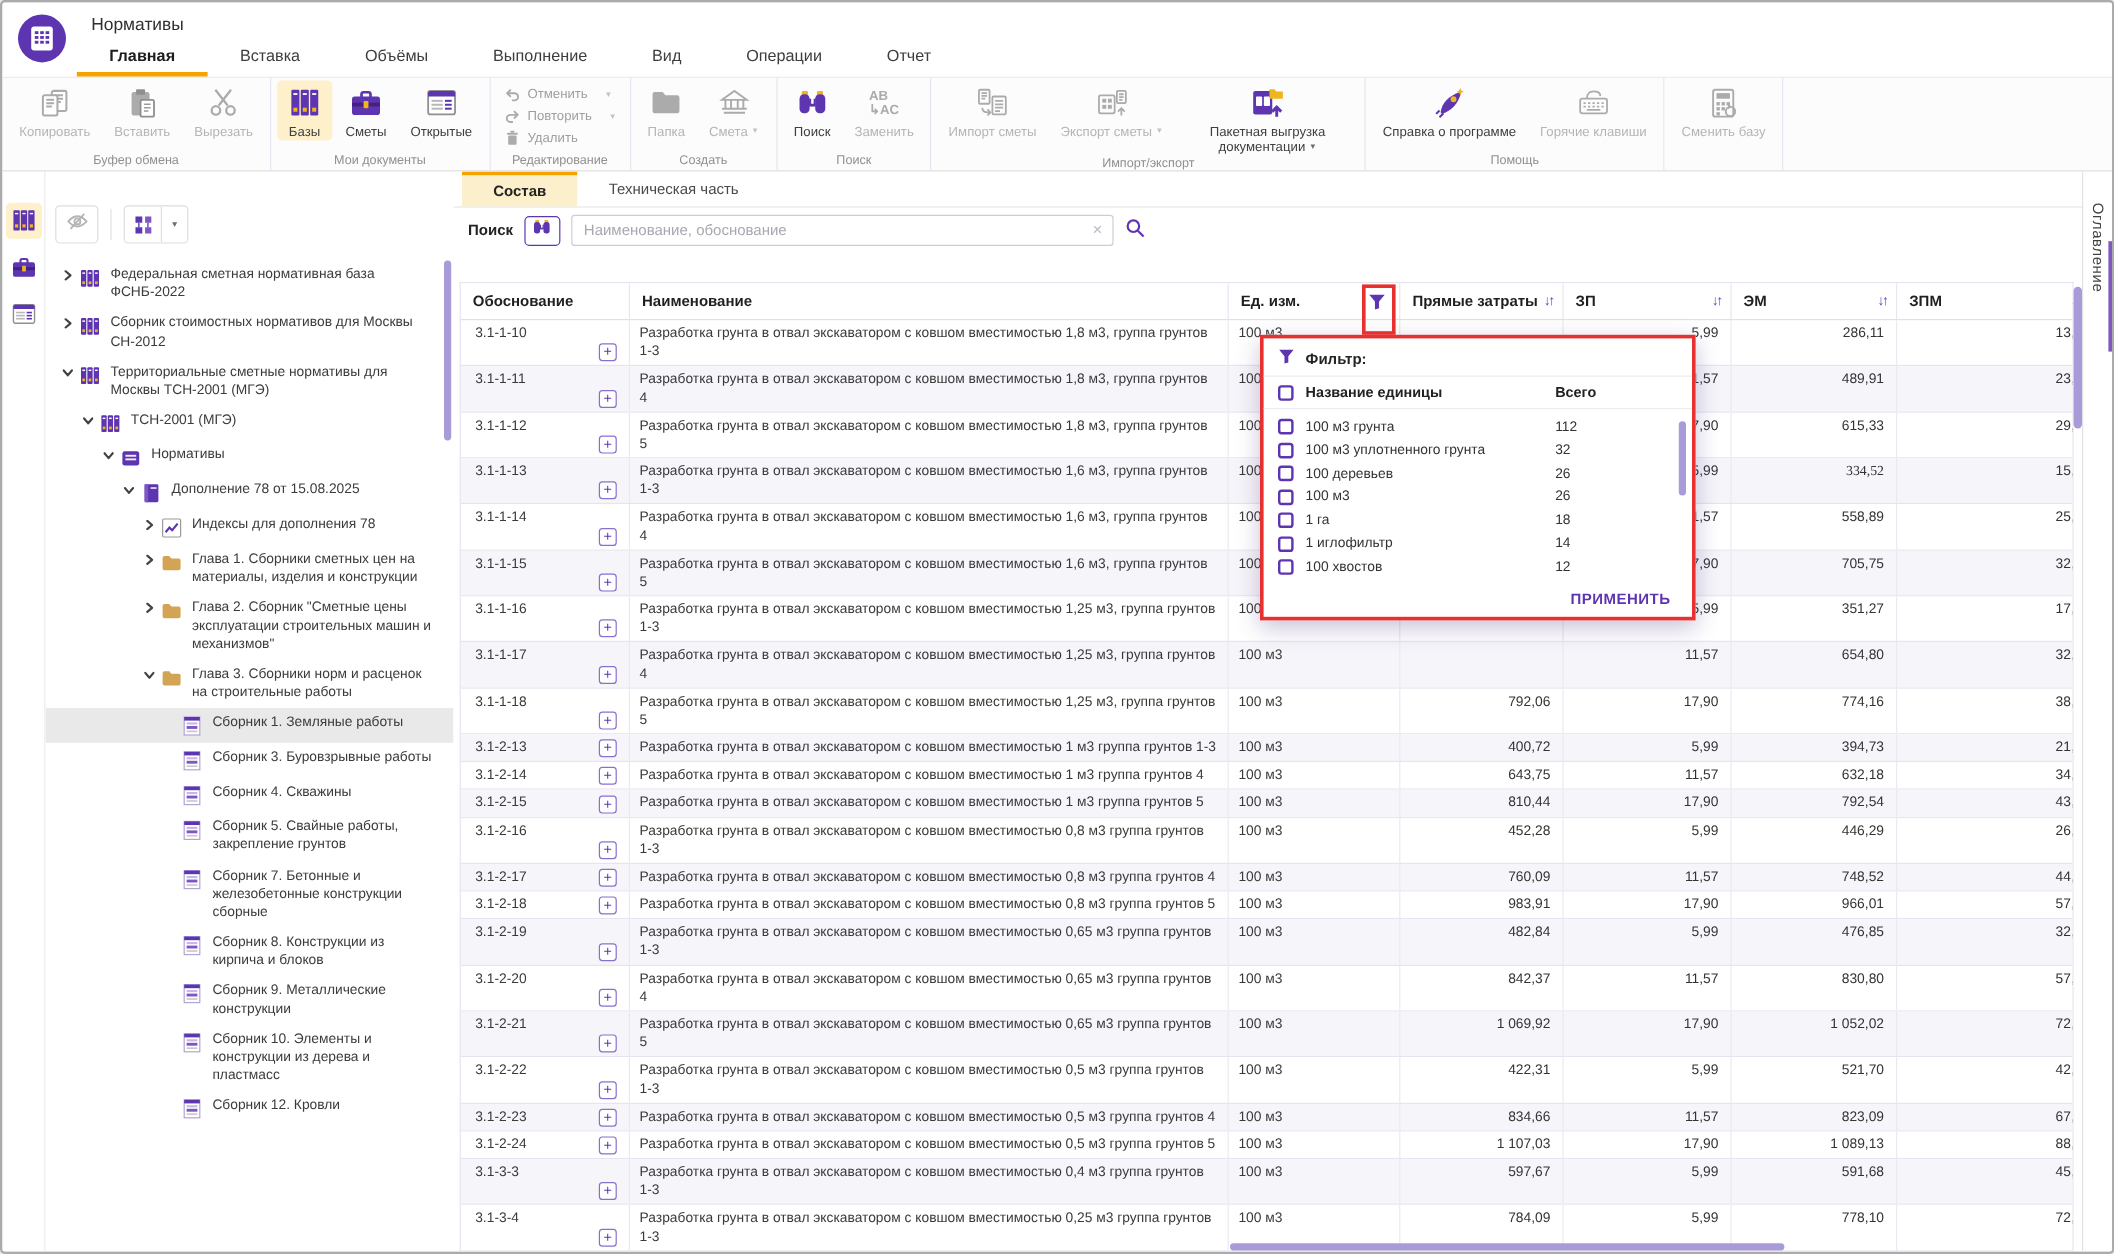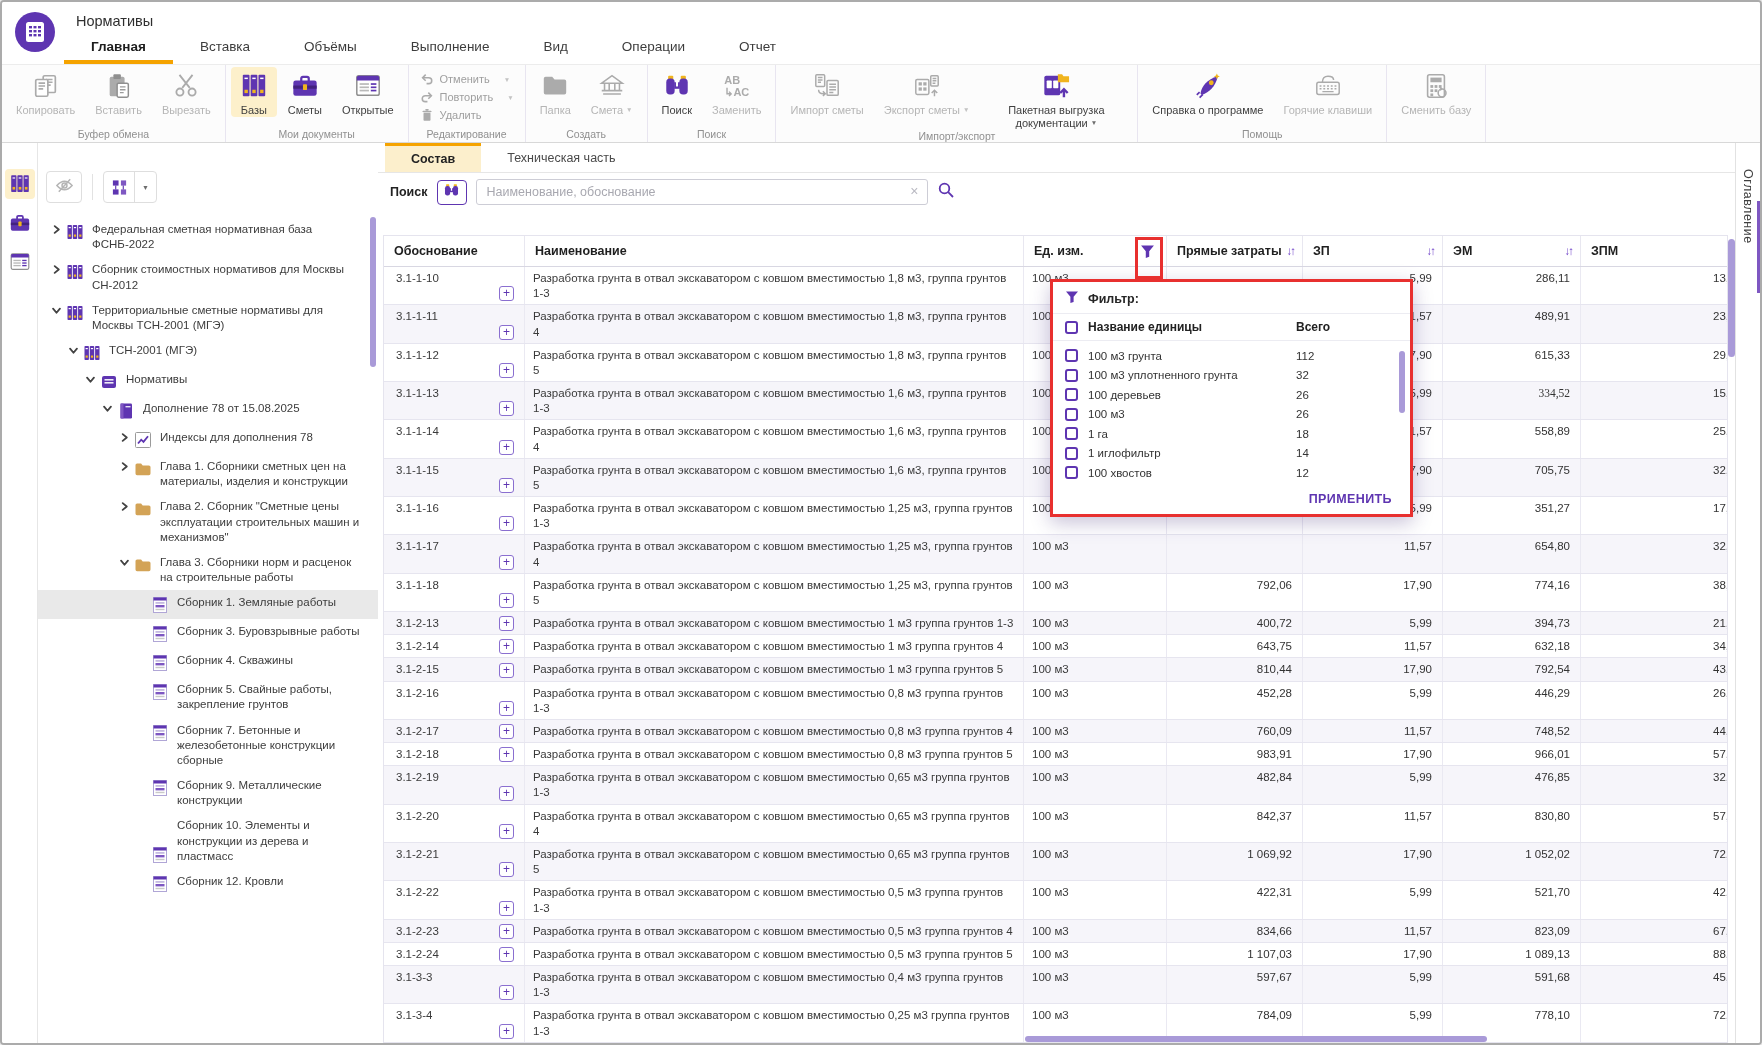--- a/index.html
+++ b/index.html
@@ -730,23 +730,36 @@
           <span class="tch"></span>
           <span class="tic" style="display: flex;">
             <svg width="18" height="18" viewBox="0 0 18 18">
               <rect x="2.5" y="1.5" width="13" height="15" fill="#fff" stroke="#b0a6d6"></rect>
               <rect x="2.5" y="1.5" width="13" height="3" fill="#5e35b1"></rect>
               <rect x="4.5" y="6" width="9" height="1.8" fill="#c5bbe0"></rect>
               <rect x="4.5" y="9" width="9" height="2.4" fill="#7e57c2"></rect>
               <rect x="4.5" y="12.8" width="9" height="1.4" fill="#c9c9c9"></rect>
             </svg>
           </span>
+          <span class="tlb">Сборник  8. Конструкции из кирпича и блоков</span>
+        </div>
+        <div class="titem" style="padding-left: 93px;">
+          <span class="tch"></span>
+          <span class="tic" style="display: flex;">
+            <svg width="18" height="18" viewBox="0 0 18 18">
+              <rect x="2.5" y="1.5" width="13" height="15" fill="#fff" stroke="#b0a6d6"></rect>
+              <rect x="2.5" y="1.5" width="13" height="3" fill="#5e35b1"></rect>
+              <rect x="4.5" y="6" width="9" height="1.8" fill="#c5bbe0"></rect>
+              <rect x="4.5" y="9" width="9" height="2.4" fill="#7e57c2"></rect>
+              <rect x="4.5" y="12.8" width="9" height="1.4" fill="#c9c9c9"></rect>
+            </svg>
+          </span>
           <span class="tlb">Сборник  9. Металлические конструкции</span>
         </div>
-        <div class="titem" style="padding-left: 93px; align-items: flex-end;">
+        <div class="titem" style="padding-left: 93px;">
           <span class="tch"></span>
           <span class="tic" style="display: flex;">
             <svg width="18" height="18" viewBox="0 0 18 18">
               <rect x="2.5" y="1.5" width="13" height="15" fill="#fff" stroke="#b0a6d6"></rect>
               <rect x="2.5" y="1.5" width="13" height="3" fill="#5e35b1"></rect>
               <rect x="4.5" y="6" width="9" height="1.8" fill="#c5bbe0"></rect>
               <rect x="4.5" y="9" width="9" height="2.4" fill="#7e57c2"></rect>
               <rect x="4.5" y="12.8" width="9" height="1.4" fill="#c9c9c9"></rect>
             </svg>
           </span>

